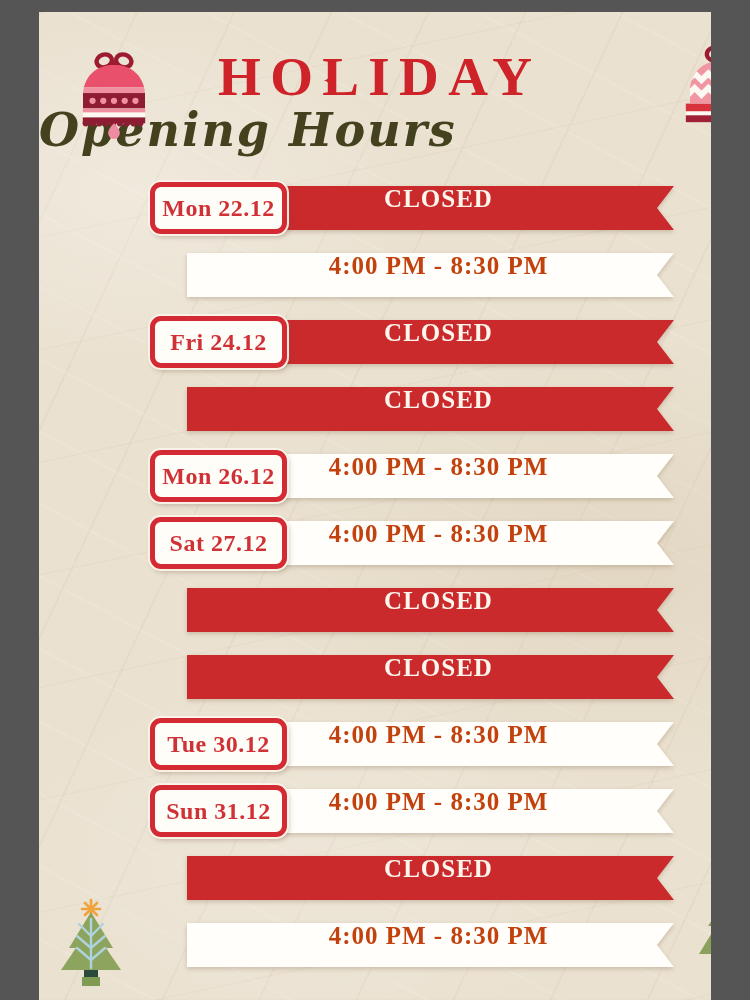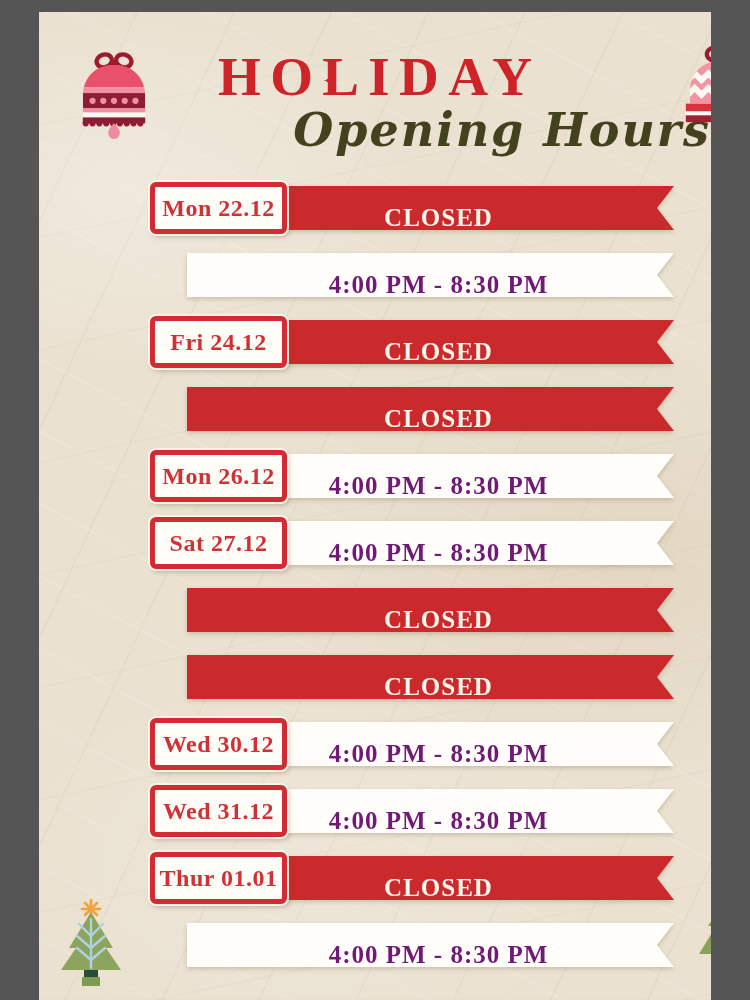--- a/index.html
+++ b/index.html
@@ -28,40 +28,40 @@
     text-align:center; font-size:55px; line-height:1.05;
     letter-spacing:0.17em; text-indent:0.17em;
     color:#ce2329; font-family:"Liberation Serif", serif;
   }
   .title-star{
     position:absolute; left:284px; top:62px; color:#ce2329;
     font-size:15px; line-height:1; font-family:"DejaVu Sans", sans-serif;
   }
   .subtitle{
     position:absolute; top:94px; left:0; width:100%;
-    text-align:right; font-style:italic; font-size:46px; line-height:1.05;
+    text-align:left; font-style:italic; font-size:46px; line-height:1.05;
     letter-spacing:2px; color:#43411e; font-family:"DejaVu Serif", serif;
   }
 
   
   .rows{ position:absolute; top:170px; left:0; width:750px; }
   .row{ position:relative; height:52px; margin-bottom:15px; }
   .ribbon{
     position:absolute; left:148px; top:4px; width:487px; height:44px;
     clip-path: polygon(0 0, 100% 0, calc(100% - 17px) 50%, 100% 100%, 0 100%);
-    display:flex; align-items:flex-end; justify-content:center;
+    display:flex; align-items:flex-start; justify-content:center;
     padding-left:22px; padding-right:6px;
     font-size:25px; letter-spacing:1px; line-height:1;
   }
   .ribbon-wrap{ position:absolute; inset:0; filter:drop-shadow(0 2px 2px rgba(120,90,60,0.28)); }
   .row.closed .ribbon{ background:#cb2a2d; color:#fdf6ec; }
-  .row.open   .ribbon{ background:#fffefb; color:#701a75; }
+  .row.open   .ribbon{ background:#fffefb; color:#c2410c; }
   .badge{
     position:absolute; left:111px; top:0; width:137px; height:52px;
-    background:#fffdf8; border:5px solid #d42a33; border-radius:6px;
+    background:#fffdf8; border:5px solid #d42a33; border-radius:11px;
     box-shadow: 0 0 0 2px rgba(250,244,232,0.95), 2px 3px 5px rgba(110,80,60,0.35);
     display:flex; align-items:center; justify-content:center;
     color:#d03136; font-size:24px; letter-spacing:0.5px;
   }
 
   
   .deco{ position:absolute; }
   .deco-bell-left{ left:36px; top:38px; }
   .deco-bell-right{ left:641px; top:31px; }
   .deco-tree-left{ left:20px; top:886px; }
@@ -258,43 +258,40 @@
       </div>
     </div>
 
     <div class="row open">
       <div class="ribbon-wrap">
         <div class="ribbon">
           <span class="ribbon-text">4:00 PM - 8:30 PM</span>
         </div>
       </div>
       <div class="badge">
-        <span class="badge-text">Wed 30.12</span>
-      </div>
-    </div>
-
-    <div class="row open">
-      <div class="ribbon-wrap">
-        <div class="ribbon">
-          <span class="ribbon-text">4:00 PM - 8:30 PM</span>
-        </div>
-      </div>
-      <div class="badge">
-        <span class="badge-text">Wed 31.12</span>
-      </div>
-    </div>
-
-    <div class="row closed">
-      <div class="ribbon-wrap">
-        <div class="ribbon">
-          <span class="ribbon-text">CLOSED</span>
-        </div>
-      </div>
-      <div class="badge">
-        <span class="badge-text">Thur 01.01</span>
+        <span class="badge-text">Tue 30.12</span>
+      </div>
+    </div>
+
+    <div class="row open">
+      <div class="ribbon-wrap">
+        <div class="ribbon">
+          <span class="ribbon-text">4:00 PM - 8:30 PM</span>
+        </div>
+      </div>
+      <div class="badge">
+        <span class="badge-text">Sun 31.12</span>
+      </div>
+    </div>
+
+    <div class="row closed">
+      <div class="ribbon-wrap">
+        <div class="ribbon">
+          <span class="ribbon-text">CLOSED</span>
+        </div>
       </div>
     </div>
 
     <div class="row open">
       <div class="ribbon-wrap">
         <div class="ribbon">
           <span class="ribbon-text">4:00 PM - 8:30 PM</span>
         </div>
       </div>
     </div>

